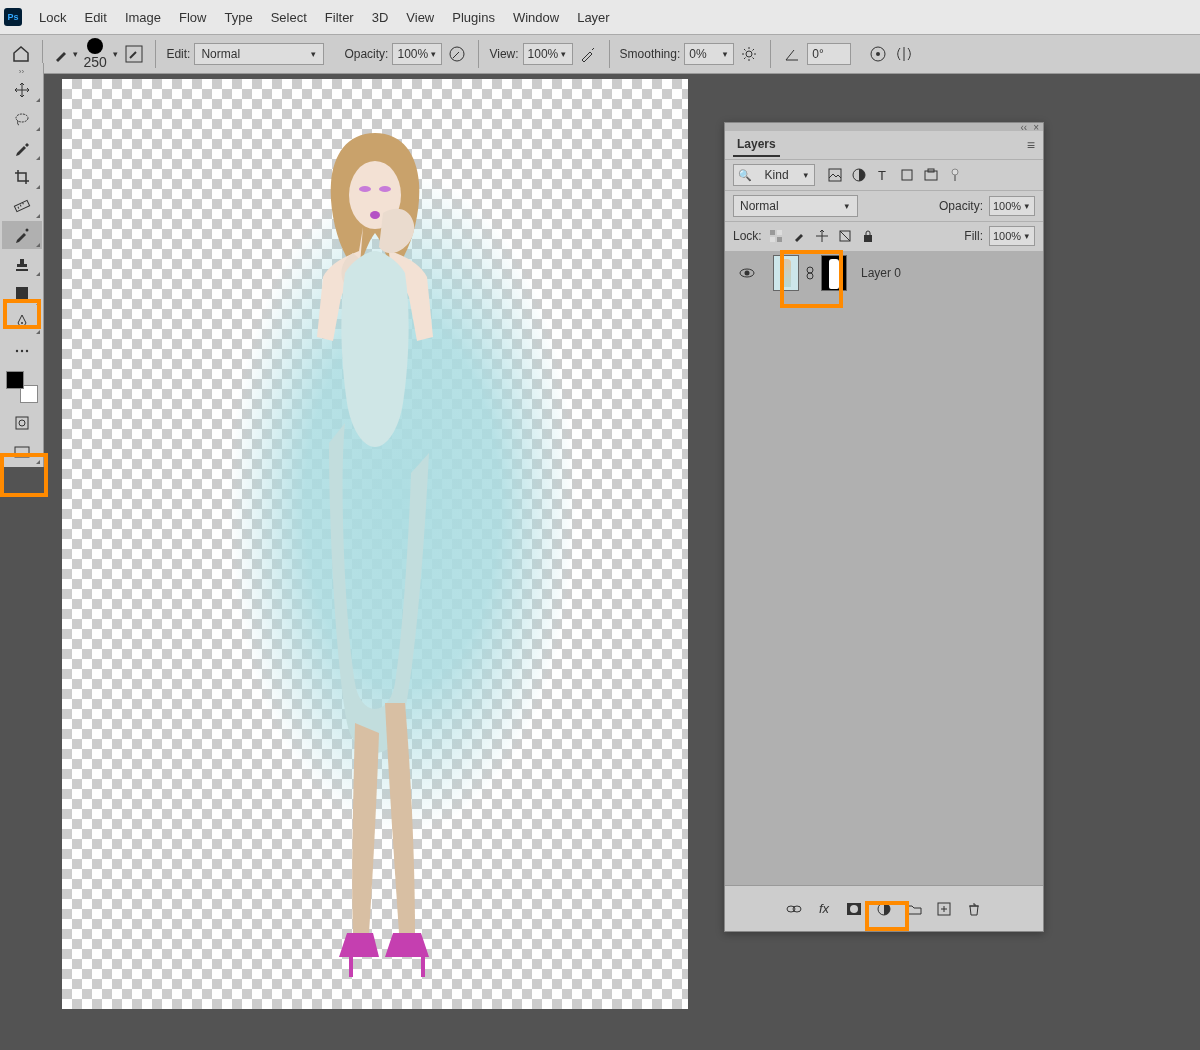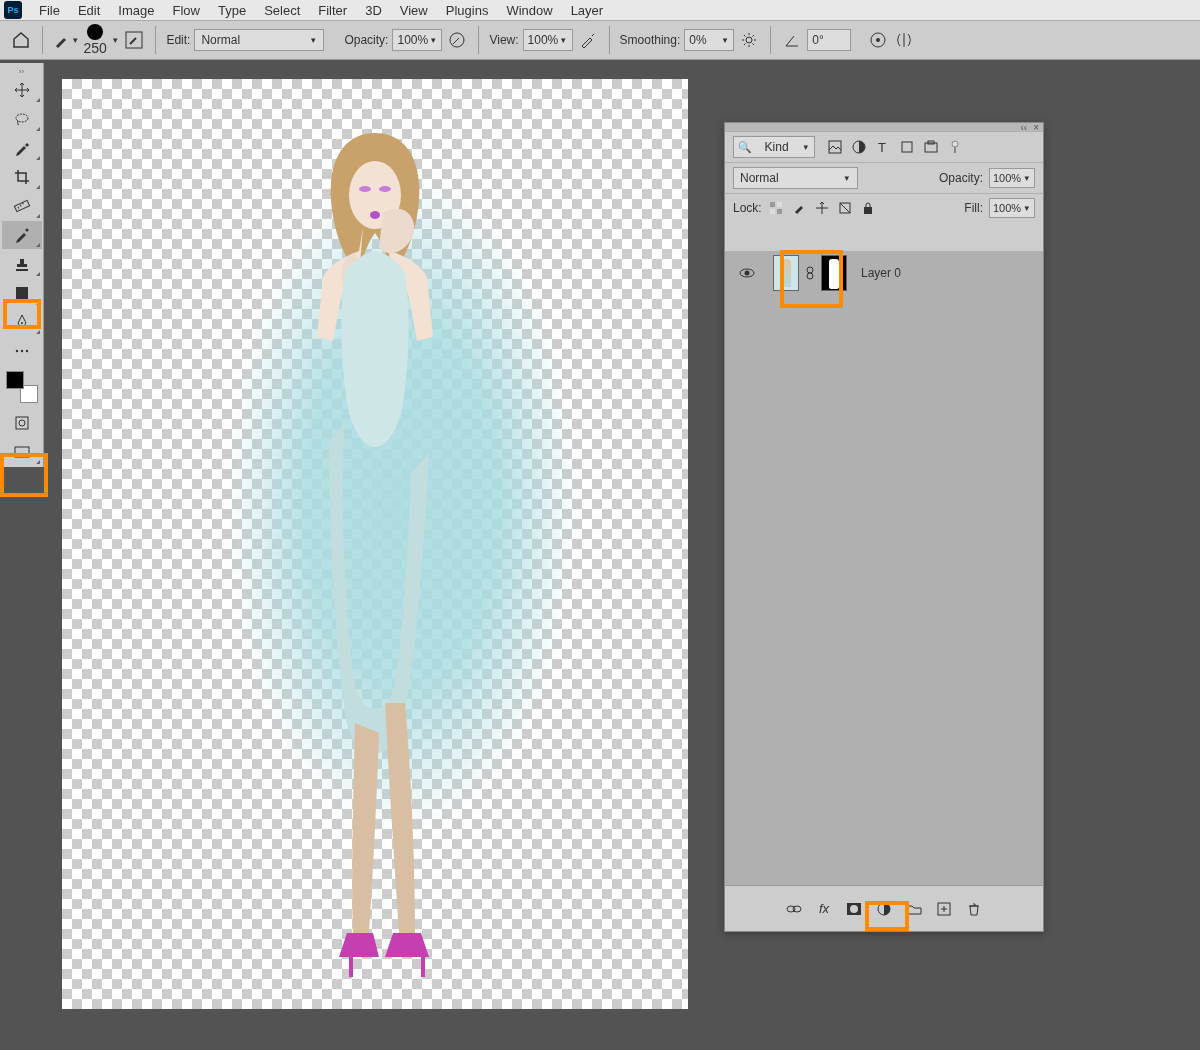--- a/index.html
+++ b/index.html
@@ -1,19 +1,19 @@
 <!DOCTYPE html>
 <html><head>
 <meta charset="utf-8">
 <style>
 * { margin: 0; padding: 0; box-sizing: border-box; font-family: -apple-system, Arial, sans-serif; }
 body { background: #535353; width: 1200px; height: 1050px; overflow: hidden; position: relative; }
 
 
-.menubar { background: #e8e8e8; height: 20px; display: flex; align-items: center; padding: 0 4px; font-size: 13px; color: #333; }
+.menubar { background: #e8e8e8; height: 34px; display: flex; align-items: center; padding: 0 4px; font-size: 13px; color: #333; }
 .menubar .ps-icon { width: 18px; height: 18px; background: #001e36; border-radius: 3px; display: flex; align-items: center; justify-content: center; color: #31a8ff; font-size: 9px; font-weight: bold; margin-right: 8px; }
 .menubar span { padding: 0 9px; cursor: default; }
 
 
 .optionsbar { background: #cdcdcd; height: 40px; display: flex; align-items: center; padding: 0 10px; font-size: 12px; color: #333; border-top: 1px solid #aaa; border-bottom: 1px solid #999; gap: 4px; }
 .optionsbar .divider { width: 1px; height: 28px; background: #999; margin: 0 6px; }
 .brush-presets { display: flex; align-items: center; }
 .brush-thumb { display: flex; flex-direction: column; align-items: center; font-size: 14px; margin: 0 4px; }
 .brush-dot { width: 16px; height: 16px; background: #000; border-radius: 50%; }
 .chev { font-size: 9px; margin: 0 2px; }
@@ -79,21 +79,21 @@
 .hl-mask { left: 55px; top: 127px; width: 63px; height: 58px; }
 .hl-addmask { left: 140px; bottom: 0px; width: 44px; height: 30px; }
 
 svg { display: block; }
 </style>
 </head>
 <body>
 
 <div class="menubar">
   <div class="ps-icon">Ps</div>
-  <span>File</span>
+  <span>Lock</span>
   <span>Edit</span>
   <span>Image</span>
   <span>Flow</span>
   <span>Type</span>
   <span>Select</span>
   <span>Filter</span>
   <span>3D</span>
   <span>View</span>
   <span>Plugins</span>
   <span>Window</span>
@@ -308,20 +308,24 @@
       <path d="M188 834 l0 20" stroke="#c53fb0" stroke-width="4"></path>
     </svg>
   </div>
 </div>
 
 <div class="layers-panel">
   <div class="panel-titlebar">
     <span>‹‹</span>
     <span>×</span>
   </div>
+  <div class="panel-tabs">
+    <div class="panel-tab">Layers</div>
+    <div class="panel-menu">≡</div>
+  </div>
   <div class="panel-row">
     <div class="kind-select">
       <span style="font-size:11px">🔍</span>
         <span>Kind</span>
         <span class="chev">▾</span>
     </div>
     <div class="filter-icons">
       <span>
           <svg width="14" height="14">
             <rect x="1" y="1" width="12" height="12" fill="none" stroke="#333"></rect>

